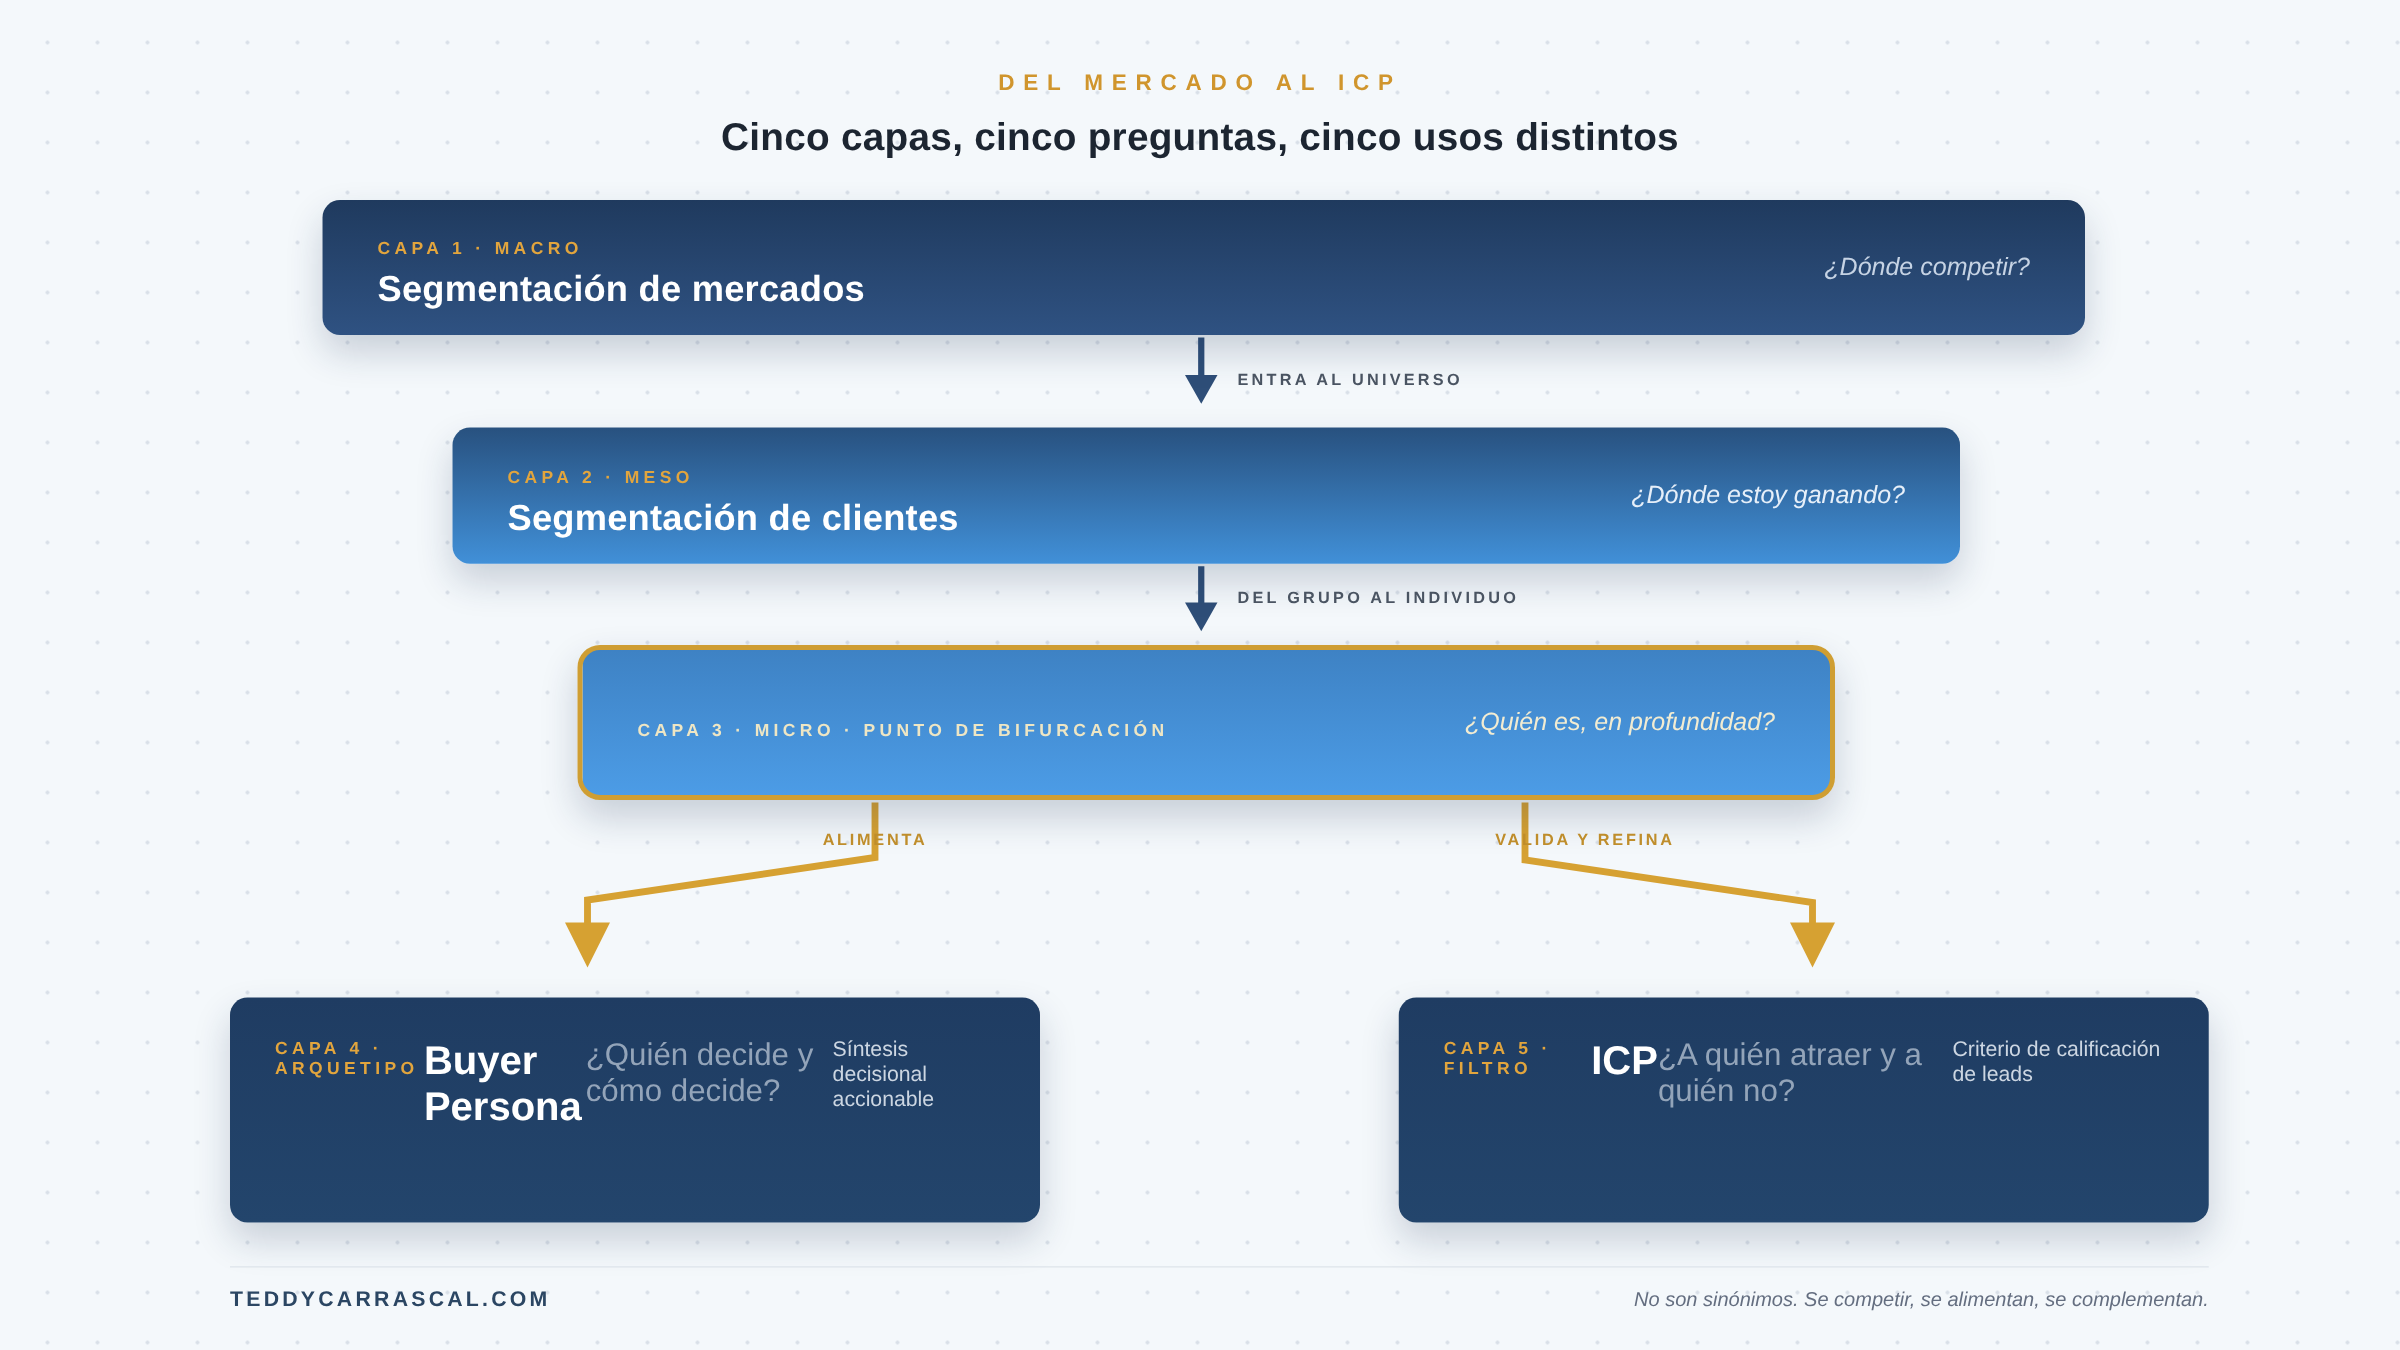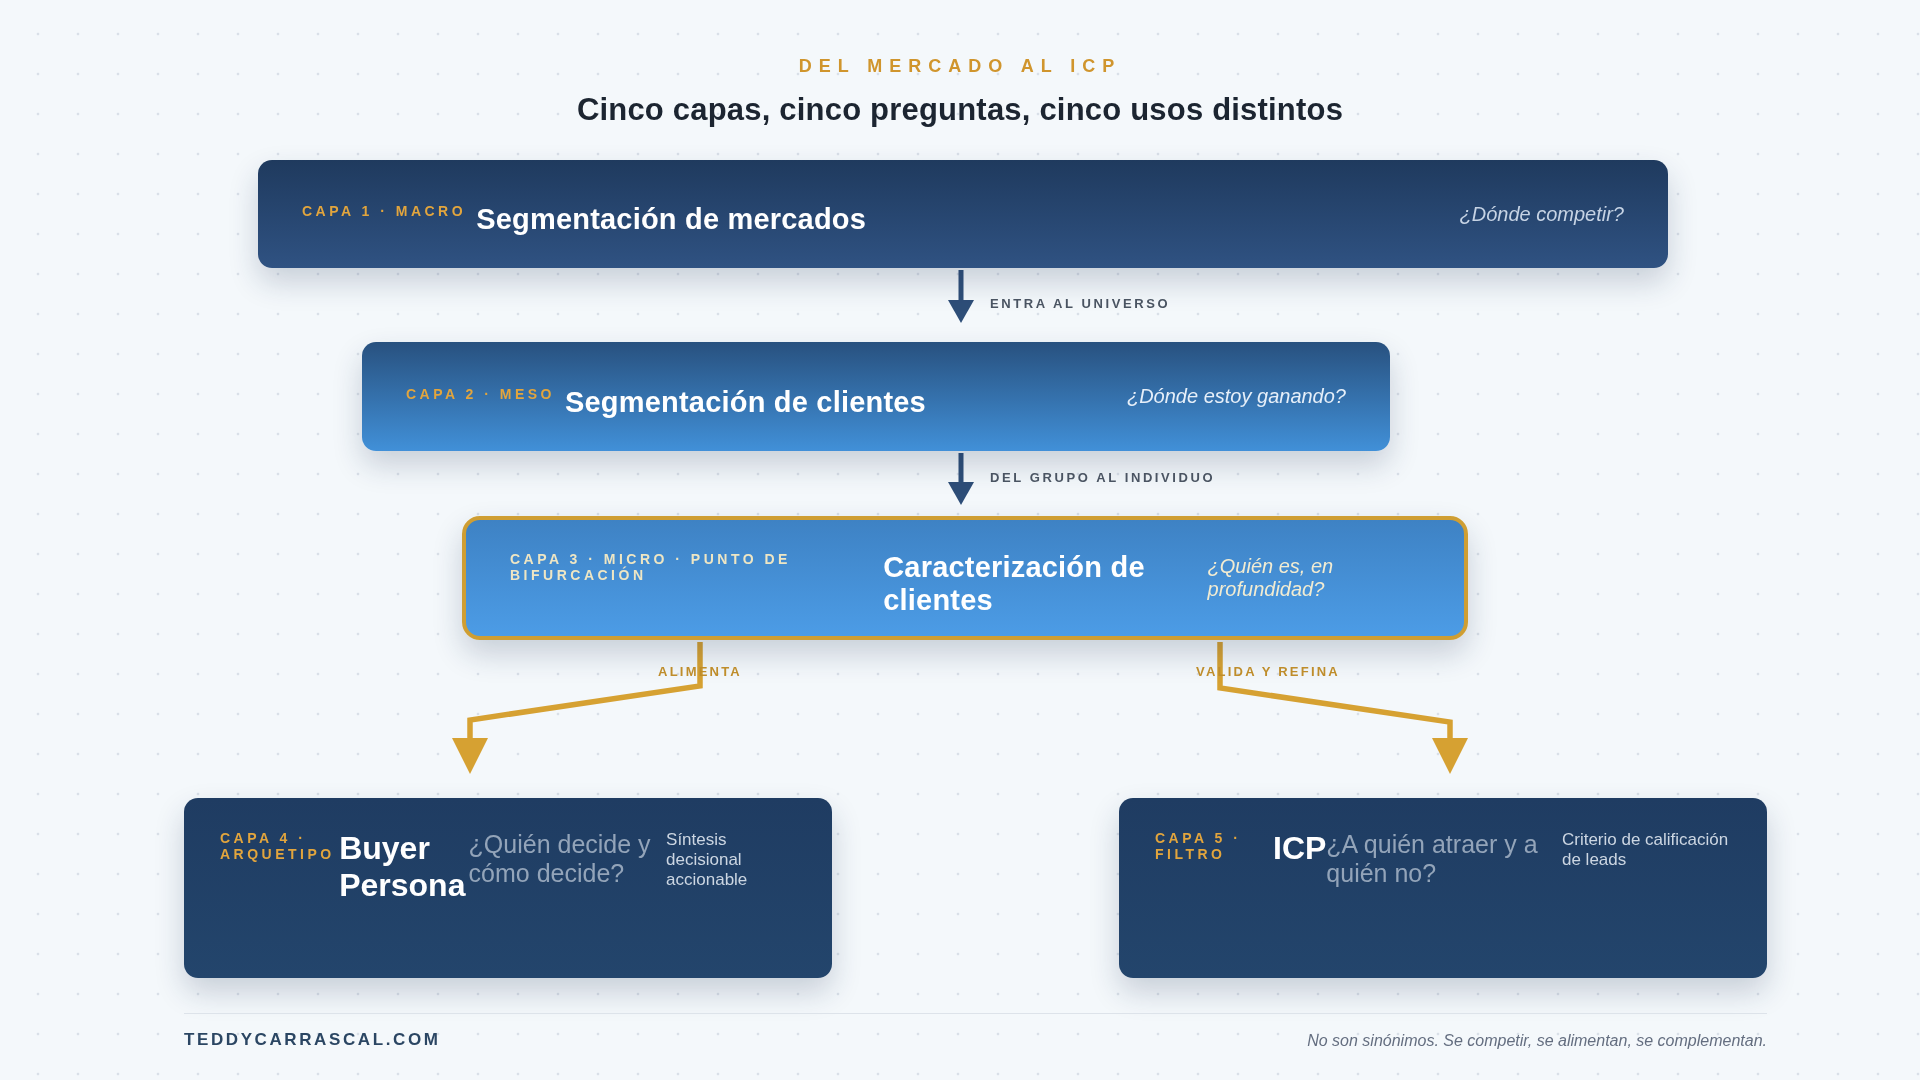--- a/index.html
+++ b/index.html
@@ -13,28 +13,28 @@
   .header{position:absolute;top:56px;left:0;width:100%;text-align:center;}
   .kicker{color:#d0952d;font-size:18px;font-weight:bold;letter-spacing:7px;}
   .page-title{color:#1c2531;font-size:31px;font-weight:bold;margin-top:15px;letter-spacing:.2px;}
 
   .card{
     position:absolute;border-radius:14px;box-sizing:border-box;
     box-shadow:0 14px 30px rgba(25,45,80,.20);
     display:flex;align-items:center;justify-content:space-between;
     padding:0 44px;
   }
-  .card .left-block{display:flex;flex-direction:row;gap:10px;margin-top:11px;}
+  .card .left-block{display:flex;flex-direction:column;gap:10px;margin-top:11px;}
   .capa{font-size:14px;font-weight:bold;letter-spacing:3.5px;color:#e2a53d;}
   .card-title{font-size:29px;font-weight:bold;color:#ffffff;letter-spacing:.2px;}
   .question{font-style:italic;font-size:20px;}
 
   .card1{left:258px;top:160px;width:1410px;height:108px;
     background:linear-gradient(180deg,#1f3a5e 0%,#2f5282 100%);}
-  .card2{left:362px;top:342px;width:1028px;height:109px;
+  .card2{left:362px;top:342px;width:1206px;height:109px;
     background:linear-gradient(180deg,#28517f 0%,#4190d8 100%);}
   .card3{left:462px;top:516px;width:1006px;height:124px;border-radius:18px;
     background:linear-gradient(180deg,#3e82c4 0%,#4c9ce6 100%);
     border:4px solid #cf9e33;}
   .card3 .capa{color:#eee6c4;}
   .q1{color:#c6d3e4;}
   .q2{color:#e6eff9;}
   .q3{color:#f2ecd2;}
 
   .card-bottom{
@@ -105,21 +105,20 @@
     <div class="left-block">
       <div class="capa">CAPA 2 · MESO</div>
       <div class="card-title">Segmentación de clientes</div>
     </div>
     <div class="question q2">¿Dónde estoy ganando?</div>
   </div>
 
   <div class="card card3">
     <div class="left-block">
       <div class="capa">CAPA 3 · MICRO · PUNTO DE BIFURCACIÓN</div>
-      <div class="card-title">Caracterización de clientes</div>
     </div>
     <div class="question q3">¿Quién es, en profundidad?</div>
   </div>
 
   <div class="conn-label conn-label-1">ENTRA AL UNIVERSO</div>
   <div class="conn-label conn-label-2">DEL GRUPO AL INDIVIDUO</div>
   <div class="gold-label gold-label-left">ALIMENTA</div>
   <div class="gold-label gold-label-right">VALIDA Y REFINA</div>
 
   <div class="card-bottom card4">

